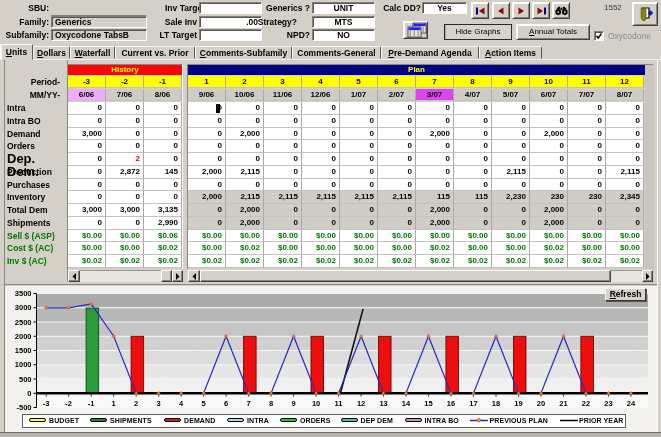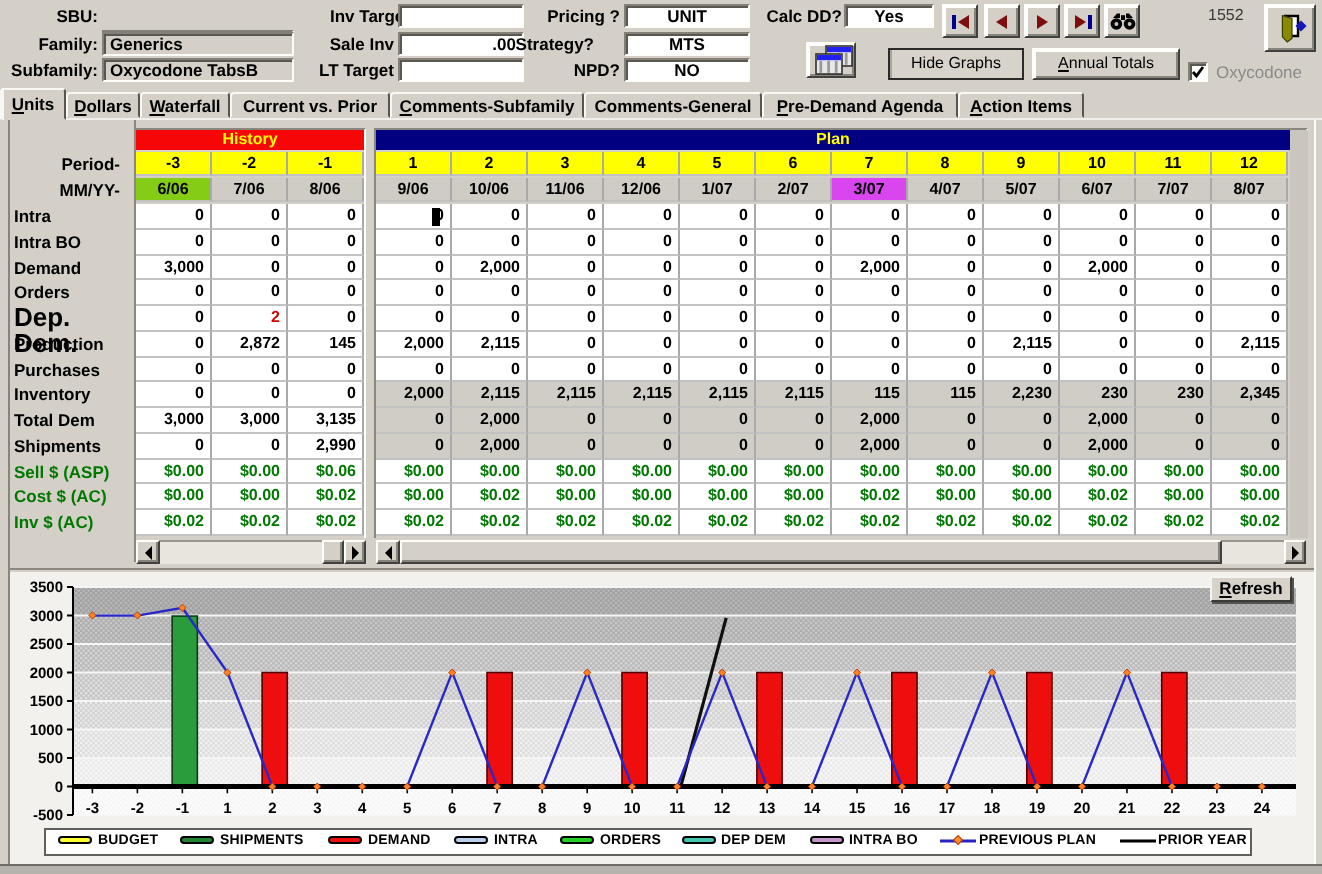--- a/index.html
+++ b/index.html
@@ -25,21 +25,21 @@
 <div class="ab lbl" style="left:0px;top:29px;width:49px;">Subfamily:</div>
 <div class="ab field gfield" style="left:51px;top:15px;width:96px;padding-left:3px;">Dosage</div>
 <div class="ab field gfield" style="left:51px;top:16px;width:96px;padding-left:3px;">Generics</div>
 <div class="ab field gfield" style="left:51px;top:29px;width:96px;padding-left:3px;">Oxycodone TabsB</div>
 <div class="ab lbl" style="left:153px;top:2px;width:52px;">Inv Target</div>
 <div class="ab lbl" style="left:145px;top:16px;width:52px;">Sale Inv</div>
 <div class="ab lbl" style="left:145px;top:29px;width:52px;">LT Target</div>
 <div class="ab field" style="left:199px;top:2px;width:63px;text-align:right;padding-right:3px;"></div>
 <div class="ab field" style="left:199px;top:16px;width:63px;text-align:right;padding-right:3px;">.00</div>
 <div class="ab field" style="left:199px;top:29px;width:63px;text-align:right;padding-right:3px;"></div>
-<div class="ab lbl" style="left:262px;top:2px;width:48px;">Pricing ?</div>
+<div class="ab lbl" style="left:262px;top:2px;width:48px;">Generics ?</div>
 <div class="ab lbl" style="left:249px;top:16px;width:48px;">Strategy?</div>
 <div class="ab lbl" style="left:262px;top:29px;width:48px;">NPD?</div>
 <div class="ab field" style="left:312px;top:2px;width:63px;text-align:center;">UNIT</div>
 <div class="ab field" style="left:312px;top:16px;width:63px;text-align:center;">MTS</div>
 <div class="ab field" style="left:312px;top:29px;width:63px;text-align:center;">NO</div>
 <div class="ab lbl" style="left:374px;top:2px;width:47px;">Calc DD?</div>
 <div class="ab field" style="left:422px;top:2px;width:45px;text-align:center;">Yes</div>
 <div class="ab btn" style="left:471px;top:2px;width:18px;height:17px;display:flex;align-items:center;justify-content:center;">
     <svg width="11" height="8">
       <rect x="1" y="0.5" width="2" height="7" fill="#000090"></rect>
@@ -146,21 +146,21 @@
     <div class="c" style="background:#ffff00;text-align:center;padding-right:0;font-size:8px;line-height:11px;">5</div>
     <div class="c" style="background:#ffff00;text-align:center;padding-right:0;font-size:8px;line-height:11px;">6</div>
     <div class="c" style="background:#ffff00;text-align:center;padding-right:0;font-size:8px;line-height:11px;">7</div>
     <div class="c" style="background:#ffff00;text-align:center;padding-right:0;font-size:8px;line-height:11px;">8</div>
     <div class="c" style="background:#ffff00;text-align:center;padding-right:0;font-size:8px;line-height:11px;">9</div>
     <div class="c" style="background:#ffff00;text-align:center;padding-right:0;font-size:8px;line-height:11px;">10</div>
     <div class="c" style="background:#ffff00;text-align:center;padding-right:0;font-size:8px;line-height:11px;">11</div>
     <div class="c" style="background:#ffff00;text-align:center;padding-right:0;font-size:8px;line-height:11px;">12</div>
   </div>
 <div class="cellrow" style="left:68px;top:89px;height:12px;">
-    <div class="c" style="background:#84cc16;text-align:center;padding-right:0;font-size:8px;line-height:11px;">6/06</div>
+    <div class="c" style="background:#f0abfc;text-align:center;padding-right:0;font-size:8px;line-height:11px;">6/06</div>
     <div class="c" style="background:#cfccc5;text-align:center;padding-right:0;font-size:8px;line-height:11px;">7/06</div>
     <div class="c" style="background:#cfccc5;text-align:center;padding-right:0;font-size:8px;line-height:11px;">8/06</div>
   </div>
 <div class="cellrow" style="left:188px;top:89px;height:12px;">
     <div class="c" style="background:#cfccc5;text-align:center;padding-right:0;font-size:8px;line-height:11px;">9/06</div>
     <div class="c" style="background:#cfccc5;text-align:center;padding-right:0;font-size:8px;line-height:11px;">10/06</div>
     <div class="c" style="background:#cfccc5;text-align:center;padding-right:0;font-size:8px;line-height:11px;">11/06</div>
     <div class="c" style="background:#cfccc5;text-align:center;padding-right:0;font-size:8px;line-height:11px;">12/06</div>
     <div class="c" style="background:#cfccc5;text-align:center;padding-right:0;font-size:8px;line-height:11px;">1/07</div>
     <div class="c" style="background:#cfccc5;text-align:center;padding-right:0;font-size:8px;line-height:11px;">2/07</div>

